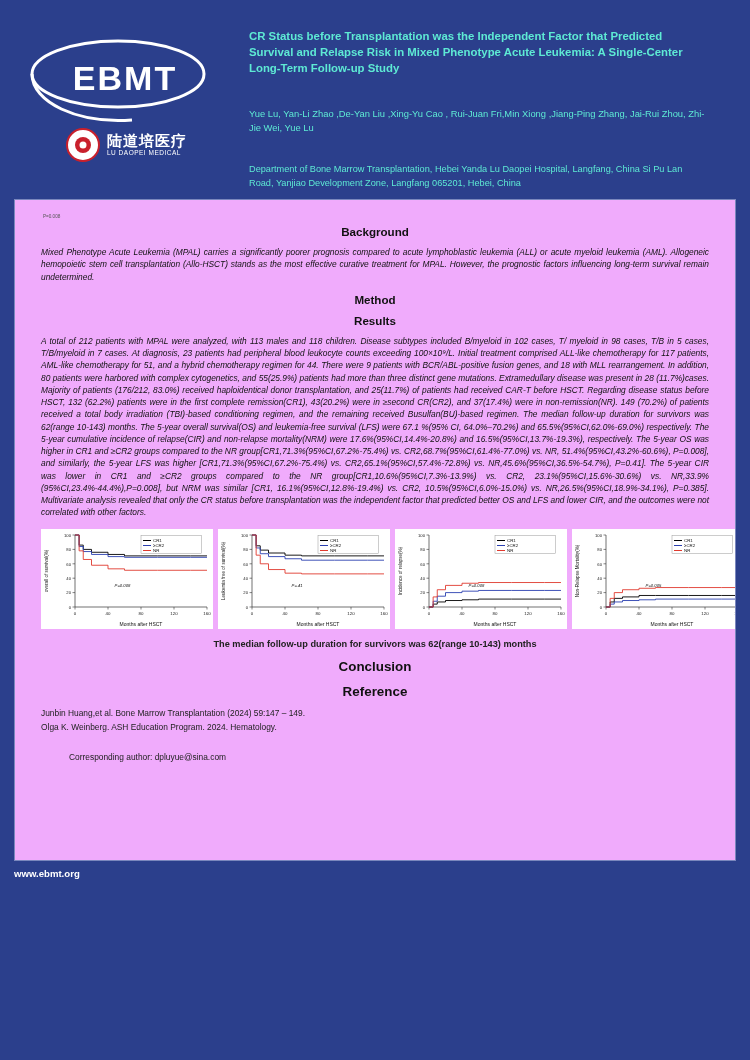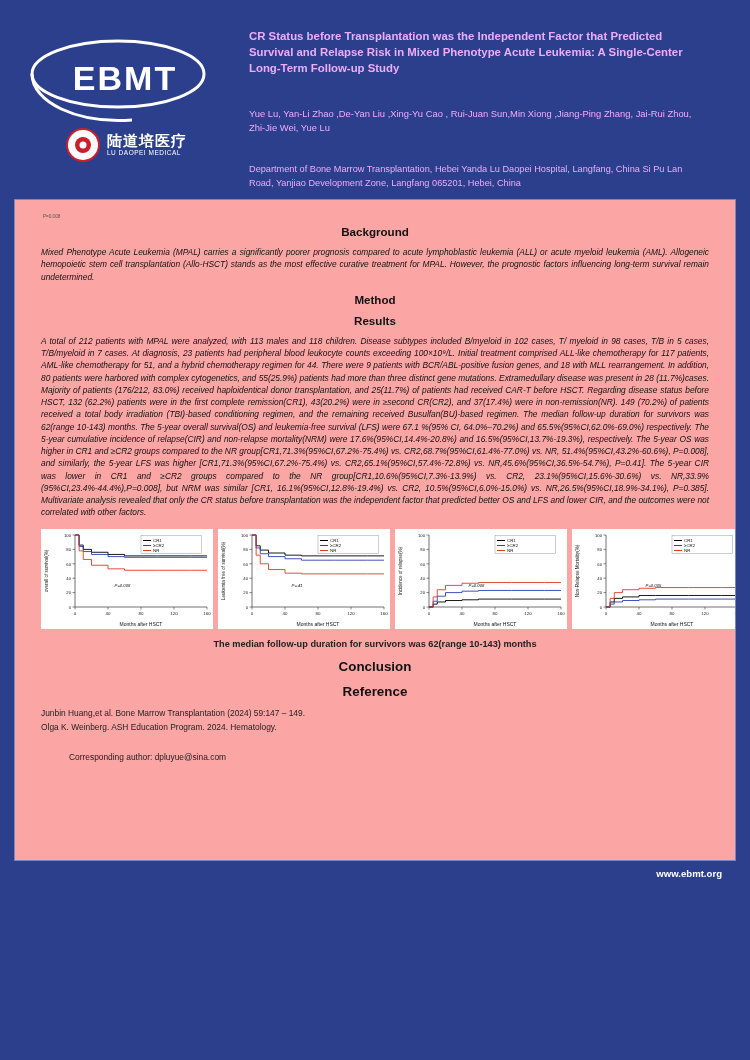--- a/index.html
+++ b/index.html
@@ -69,41 +69,41 @@
   .partner-cn{
     font-size:15px;font-weight:bold;color:#ffffff;letter-spacing:1px;
   }
   .partner-en{
     font-size:6.5px;color:#ffffff;letter-spacing:.5px;margin-top:2px;
   }
   .head-text{
     flex:1;
     padding-top:14px;
     padding-right:30px;
-    color:#f0abfc;
+    color:#5eead4;
   }
   .title{
     font-size:11.4px;
     font-weight:bold;
     line-height:1.42;
     margin:0 0 30px 0;
   }
   .authors{
     font-size:9.4px;
     line-height:1.5;
     margin:0 0 28px 0;
   }
   .affil{
     font-size:9.2px;
     line-height:1.5;
     margin:0;
   }
   
   .panel{
-    background:#fca5a5;
+    background:#f0abfc;
     border:1px solid #7a87bd;
     padding:14px 26px 10px 26px;
     height:662px;
     box-sizing:border-box;
     position:relative;
     overflow:hidden;
   }
   .corner-code{
     font-size:4.6px;color:#555;
     margin:0 0 2px 2px;
@@ -159,21 +159,20 @@
     margin:1px 0 0 0;
   }
   .corr{
     font-size:8.4px;
     margin:18px 0 0 28px;
   }
   .footer{
     height:24px;
     display:flex;
     align-items:center;
-    justify-content:flex-end;
     padding-right:14px;
   }
   .footer a, .footer span{
     color:#ffffff;
     font-size:9.6px;
     font-weight:bold;
     text-decoration:none;
   }
 </style>
 </head>
@@ -195,21 +194,21 @@
         <div class="partner-mark"></div>
         <div class="partner-text">
           <div class="partner-cn">陆道培医疗</div>
           <div class="partner-en">LU DAOPEI MEDICAL</div>
         </div>
       </div>
     </div>
 
     <div class="head-text">
       <h1 class="title">CR Status before Transplantation was the Independent Factor that Predicted Survival and Relapse Risk in Mixed Phenotype Acute Leukemia: A Single-Center Long-Term Follow-up Study</h1>
-      <div class="authors">Yue Lu, Yan-Li Zhao ,De-Yan Liu ,Xing-Yu Cao , Rui-Juan Sun,Min Xiong ,Jiang-Ping Zhang, Jai-Rui Zhou, Zhi-Jie Wei, Yue Lu</div>
+      <div class="authors">Yue Lu, Yan-Li Zhao ,De-Yan Liu ,Xing-Yu Cao , Rui-Juan Fri,Min Xiong ,Jiang-Ping Zhang, Jai-Rui Zhou, Zhi-Jie Wei, Yue Lu</div>
       <div class="affil">Department of Bone Marrow Transplantation, Hebei Yanda Lu Daopei Hospital, Langfang, China Si Pu Lan Road, Yanjiao Development Zone, Langfang 065201, Hebei, China</div>
     </div>
   </div>
 
   <div class="panel">
 
     <div class="corner-code">P=0.008</div>
 
     <h2 class="sec">Background</h2>
     <p class="body">Mixed Phenotype Acute Leukemia (MPAL) carries a significantly poorer prognosis compared to acute lymphoblastic leukemia (ALL) or acute myeloid leukemia (AML). Allogeneic hemopoietic stem cell transplantation (Allo-HSCT) stands as the most effective curative treatment for MPAL. However, the prognostic factors influencing long-term survival remain undetermined.</p>

